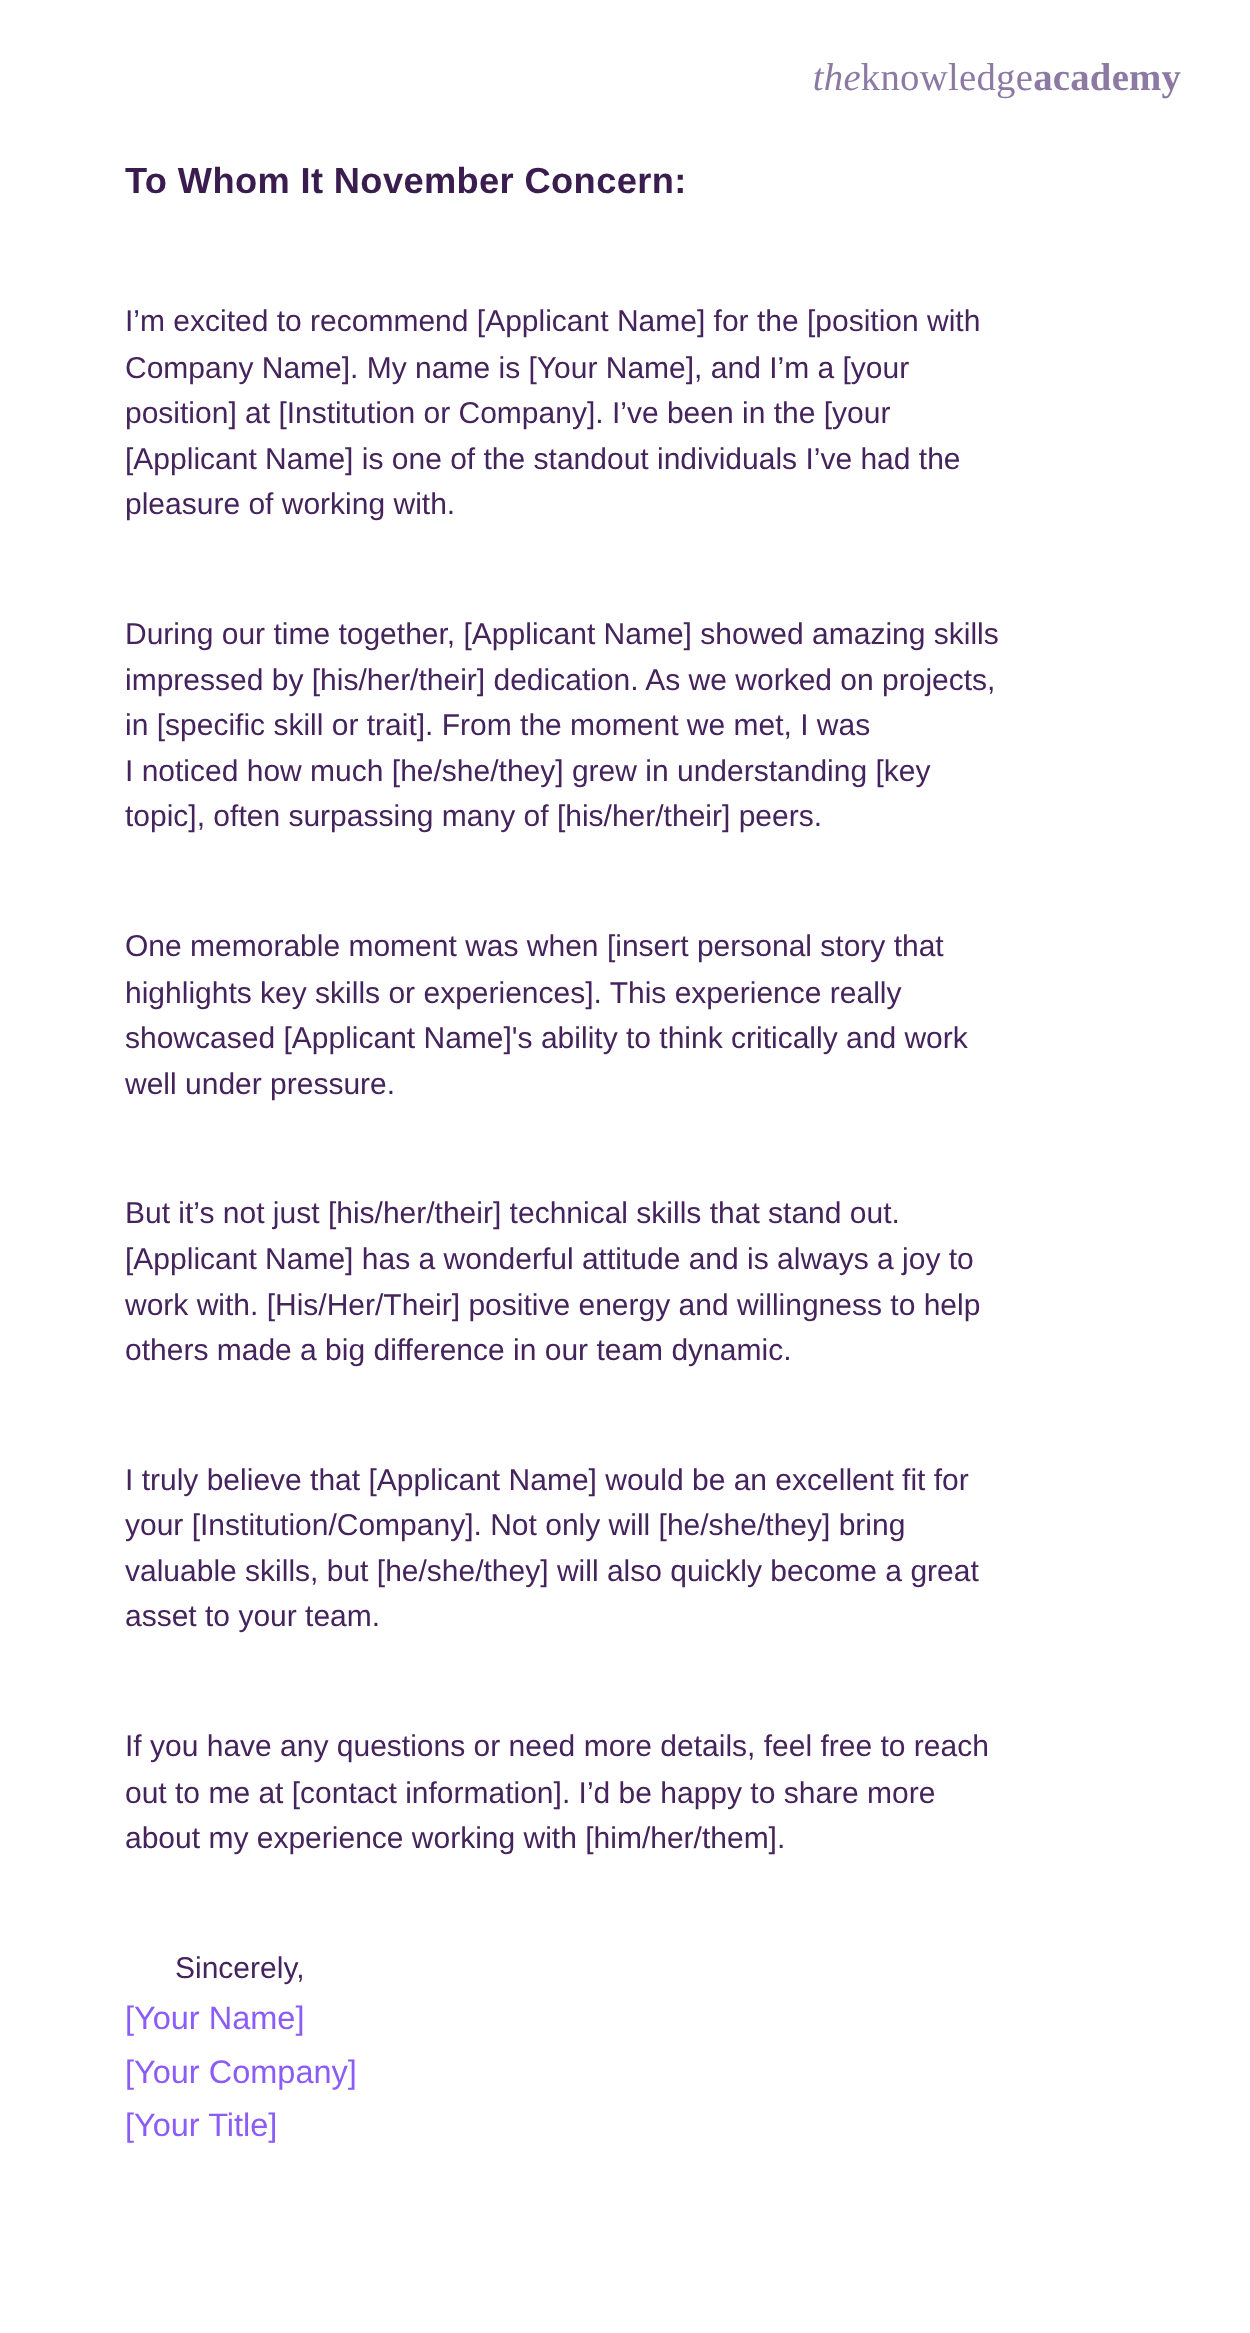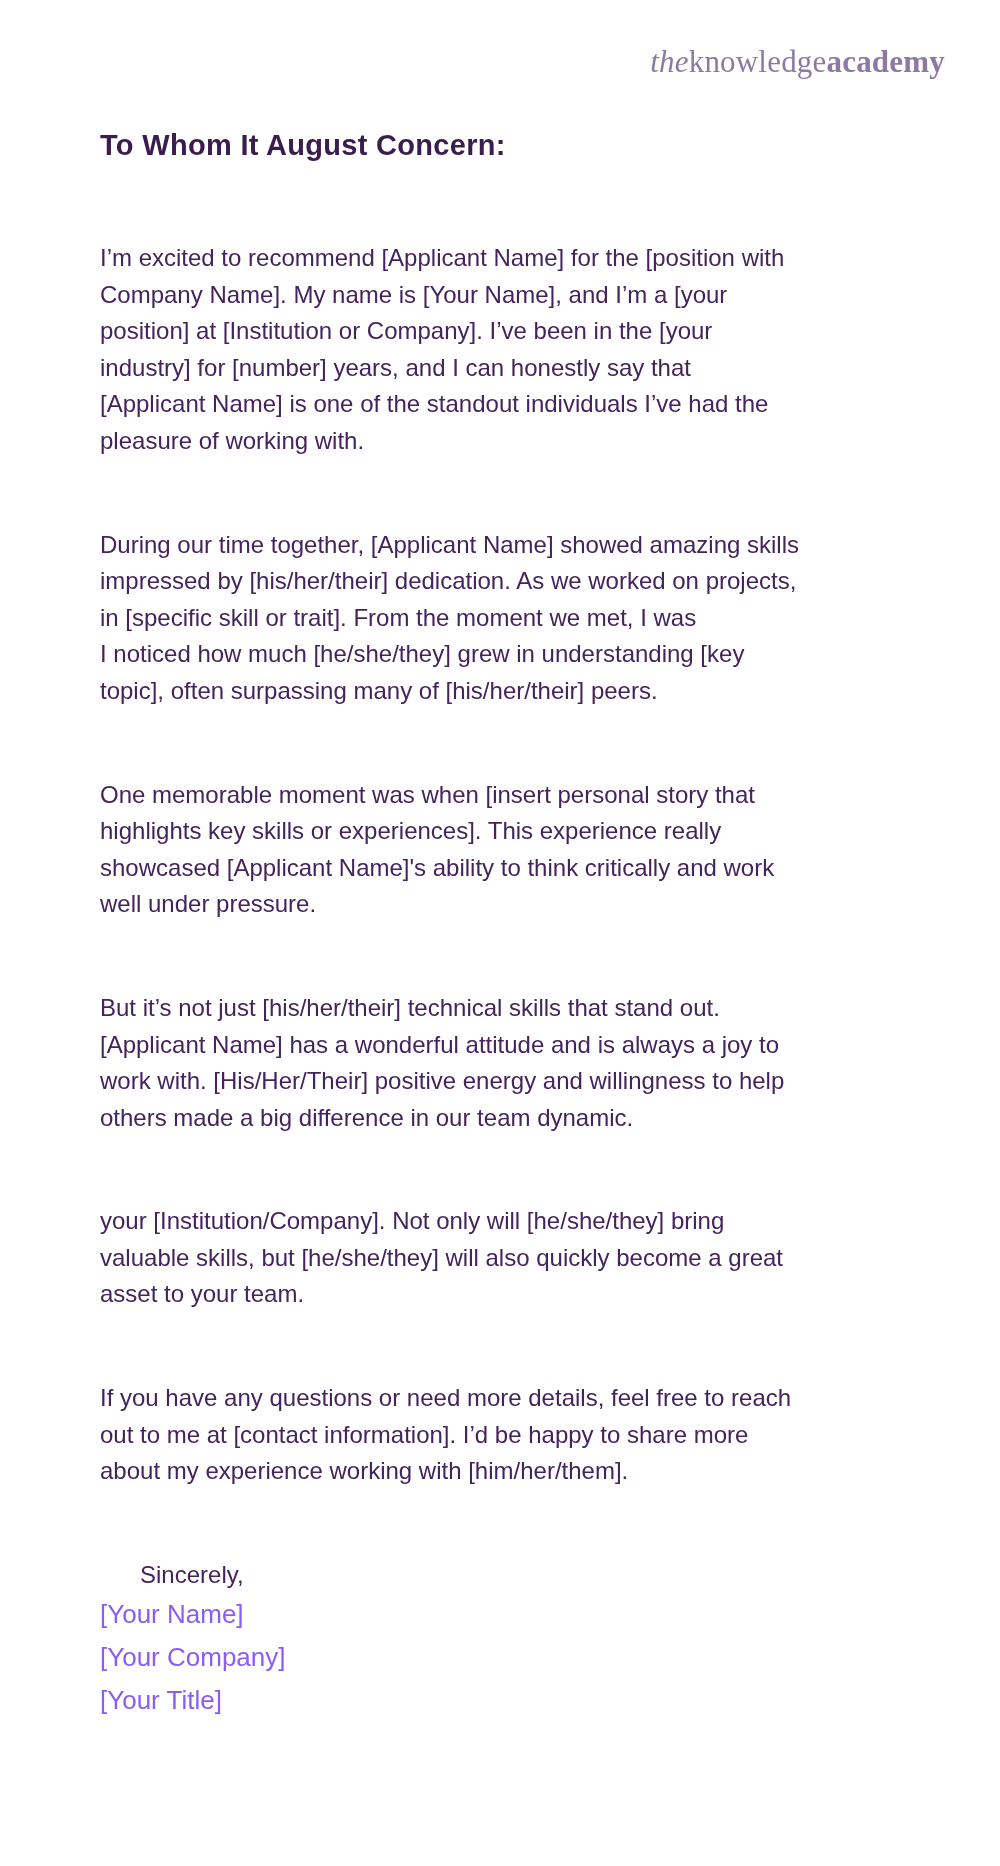--- a/index.html
+++ b/index.html
@@ -83,29 +83,28 @@
 <body>
 
 <div class="page">
 
   <div class="brand-logo">
     <span class="logo-the">the</span><span class="logo-knowledge">knowledge</span><span class="logo-academy">academy</span>
   </div>
 
   <div class="content">
 
-    <div class="letter-heading">To Whom It August Concern:</div>
+    <div class="letter-heading">To Whom It November Concern:</div>
 
     <div class="letter-body">
 
       <div class="paragraph">
         <div class="line">I’m excited to recommend [Applicant Name] for the [position with</div>
         <div class="line">Company Name]. My name is [Your Name], and I’m a [your</div>
         <div class="line">position] at [Institution or Company]. I’ve been in the [your</div>
-        <div class="line">industry] for [number] years, and I can honestly say that</div>
         <div class="line">[Applicant Name] is one of the standout individuals I’ve had the</div>
         <div class="line">pleasure of working with.</div>
       </div>
 
       <div class="paragraph">
         <div class="line">During our time together, [Applicant Name] showed amazing skills</div>
         <div class="line">impressed by [his/her/their] dedication. As we worked on projects,</div>
         <div class="line">in [specific skill or trait]. From the moment we met, I was</div>
         <div class="line">I noticed how much [he/she/they] grew in understanding [key</div>
         <div class="line">topic], often surpassing many of [his/her/their] peers.</div>
@@ -119,20 +118,21 @@
       </div>
 
       <div class="paragraph">
         <div class="line">But it’s not just [his/her/their] technical skills that stand out.</div>
         <div class="line">[Applicant Name] has a wonderful attitude and is always a joy to</div>
         <div class="line">work with. [His/Her/Their] positive energy and willingness to help</div>
         <div class="line">others made a big difference in our team dynamic.</div>
       </div>
 
       <div class="paragraph">
+        <div class="line">I truly believe that [Applicant Name] would be an excellent fit for</div>
         <div class="line">your [Institution/Company]. Not only will [he/she/they] bring</div>
         <div class="line">valuable skills, but [he/she/they] will also quickly become a great</div>
         <div class="line">asset to your team.</div>
       </div>
 
       <div class="paragraph">
         <div class="line">If you have any questions or need more details, feel free to reach</div>
         <div class="line">out to me at [contact information]. I’d be happy to share more</div>
         <div class="line">about my experience working with [him/her/them].</div>
       </div>

